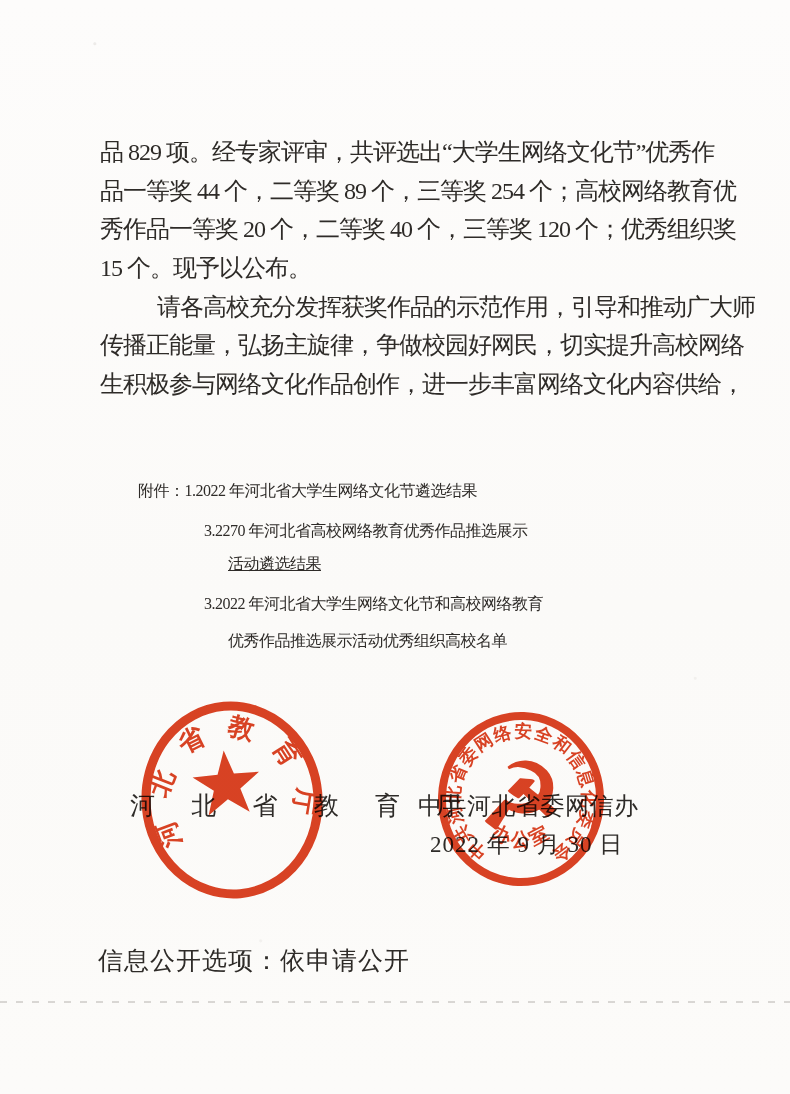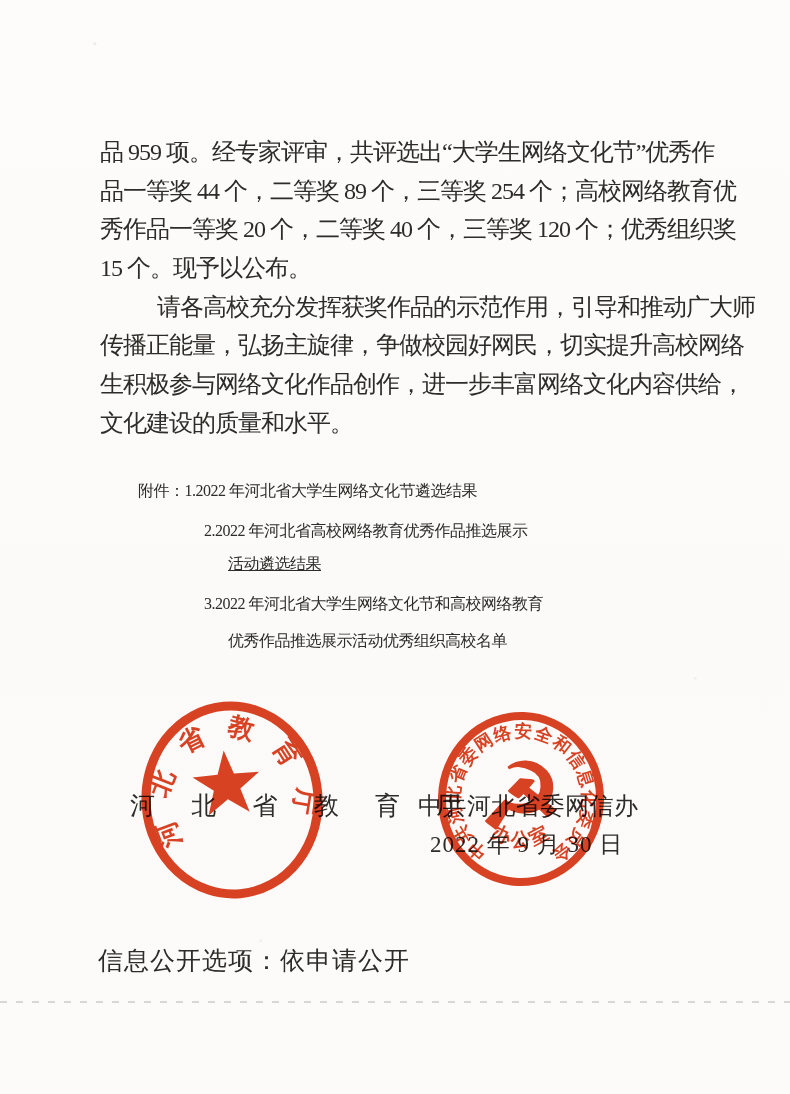--- a/index.html
+++ b/index.html
@@ -42,34 +42,33 @@
     position:absolute;left:0;top:1001px;width:100%;height:2px;opacity:.45;
     background:repeating-linear-gradient(90deg,rgba(110,104,98,.55) 0 7px,transparent 7px 16px);
   }
 </style>
 </head>
 <body>
 
 <div class="page">
 
   <div class="body-text">
-    <div class="line">品 959 项。经专家评审，共评选出“大学生网络文化节”优秀作</div>
+    <div class="line">品 829 项。经专家评审，共评选出“大学生网络文化节”优秀作</div>
     <div class="line">品一等奖 44 个，二等奖 89 个，三等奖 254 个；高校网络教育优</div>
     <div class="line">秀作品一等奖 20 个，二等奖 40 个，三等奖 120 个；优秀组织奖</div>
     <div class="line">15 个。现予以公布。</div>
     <div class="line indent">请各高校充分发挥获奖作品的示范作用，引导和推动广大师</div>
     <div class="line">传播正能量，弘扬主旋律，争做校园好网民，切实提升高校网络</div>
     <div class="line">生积极参与网络文化作品创作，进一步丰富网络文化内容供给，</div>
-    <div class="line">文化建设的质量和水平。</div>
   </div>
 
   <div class="attach" style="left:138px;top:481px;">
     <span>附件：</span><span>1.2022 年河北省大学生网络文化节遴选结果</span>
   </div>
-  <div class="attach" style="left:204px;top:521px;">2.2022 年河北省高校网络教育优秀作品推选展示</div>
+  <div class="attach" style="left:204px;top:521px;">3.2270 年河北省高校网络教育优秀作品推选展示</div>
   <div class="attach" style="left:228px;top:554px;text-decoration:underline;">活动遴选结果</div>
   <div class="attach" style="left:204px;top:594px;">3.2022 年河北省大学生网络文化节和高校网络教育</div>
   <div class="attach" style="left:228px;top:631px;">优秀作品推选展示活动优秀组织高校名单</div>
 
   <div class="sig sig-left-org">河 北 省 教 育 厅</div>
   <div class="sig sig-right-org">中共河北省委网信办</div>
   <div class="sig sig-date">2022 年 9 月 30 日</div>
 
   <svg class="seal seal-left" width="190" height="206" viewBox="0 0 190 206">
     <ellipse cx="95" cy="103" rx="86" ry="94" fill="none" stroke="#d93413" stroke-width="9"></ellipse>

